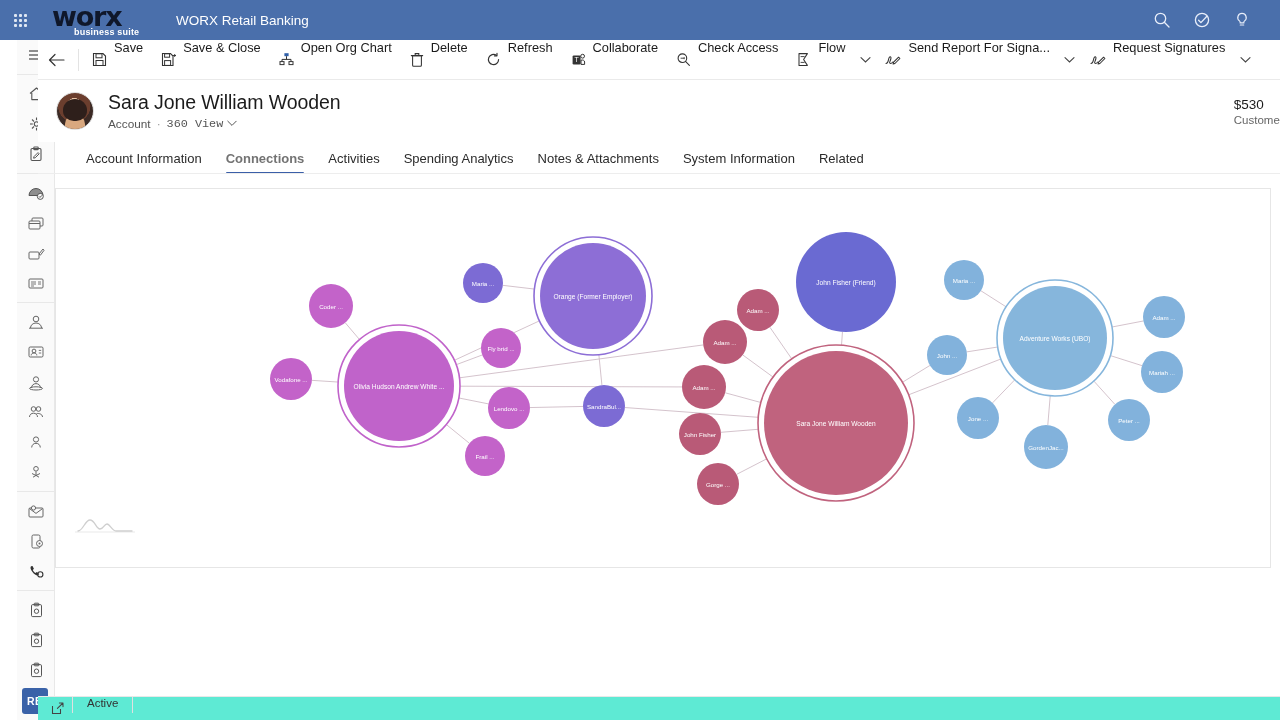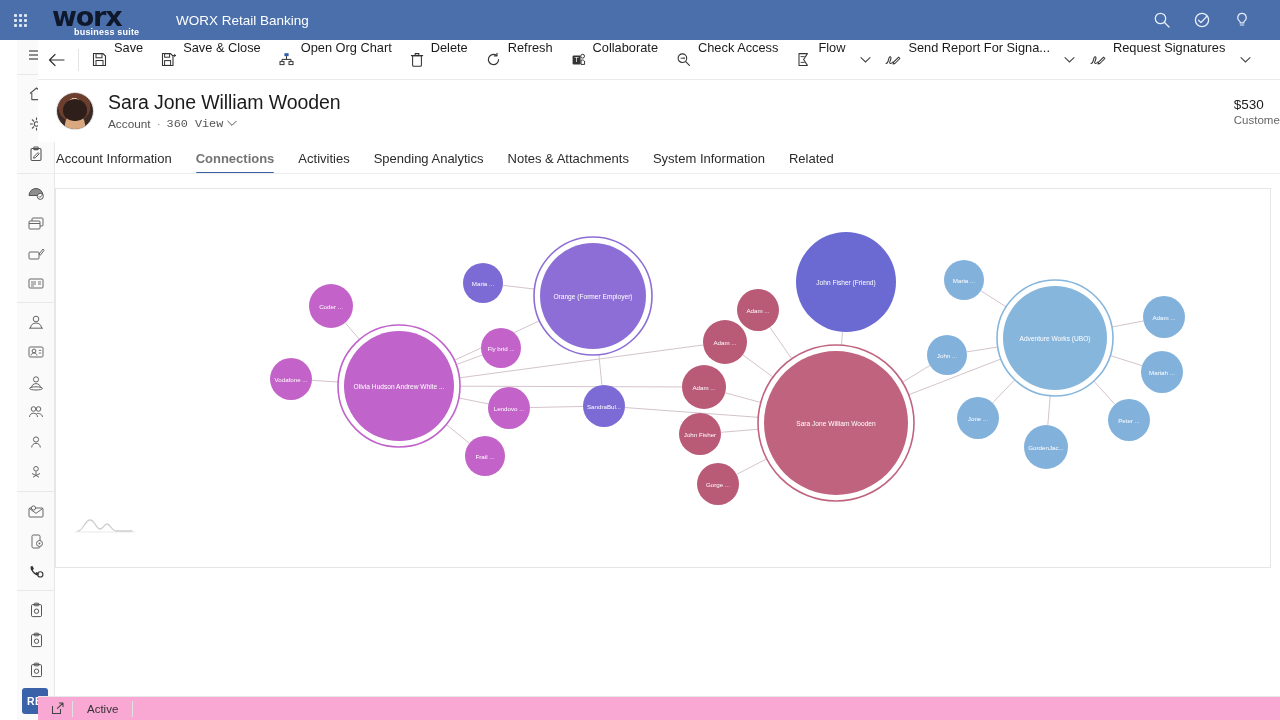--- a/index.html
+++ b/index.html
@@ -140,21 +140,21 @@
 
   
   .tabs {
     position: absolute; left: 38px; top: 142px; width: 1242px; height: 32px;
     display: flex; align-items: flex-end; padding-left: 18px; gap: 0;
   }
   .tab {
     font-size: 13px; color: #2b2b2b; padding: 0 12px 8px 12px;
     cursor: pointer; position: relative; white-space: nowrap;
   }
-  .tab:first-child { padding-left: 0; }
+  .tab:first-child { padding-left: 0; margin-left: 30px; }
   .tab.active { color: #737373; font-weight: bold; }
   .tab.active::after {
     content: ""; position: absolute; left: 12px; right: 12px; bottom: 0;
     height: 2.5px; background: #3b5fa8; border-radius: 2px;
   }
   .tab.active:first-child::after { left: 0; }
   .tabs-rule {
     position: absolute; left: 38px; top: 173px; width: 1242px; height: 1px; background: #ededed;
   }
 
@@ -168,22 +168,22 @@
     font-family: "Liberation Sans", sans-serif;
     fill: #ffffff; font-size: 6.2px; text-anchor: middle; dominant-baseline: central;
     pointer-events: none;
   }
   .node-label.lg { font-size: 6.6px; }
   .sparkline { position: absolute; left: 18px; top: 325px; }
 
   
   .statusbar {
     position: absolute; left: 38px; bottom: 0; width: 1242px; height: 24px;
-    background: #f9a8d4; border-top: 1px solid #e8e8e8;
-    display: flex; align-items: center; padding-left: 6px; gap: 0;
+    background: #5eead4; border-top: 1px solid #e8e8e8;
+    display: flex; padding-left: 6px; gap: 0;
   }
   .sb-ico { width: 28px; display: flex; align-items: center; justify-content: center; cursor: pointer; }
   .sb-text { font-size: 11.5px; color: #333; padding: 0 14px; }
   .sb-divider { width: 1px; height: 16px; background: #e0e0e0; }
 </style>
 </head>
 <body>
 
 <div class="appbar">
   <div class="waffle">

